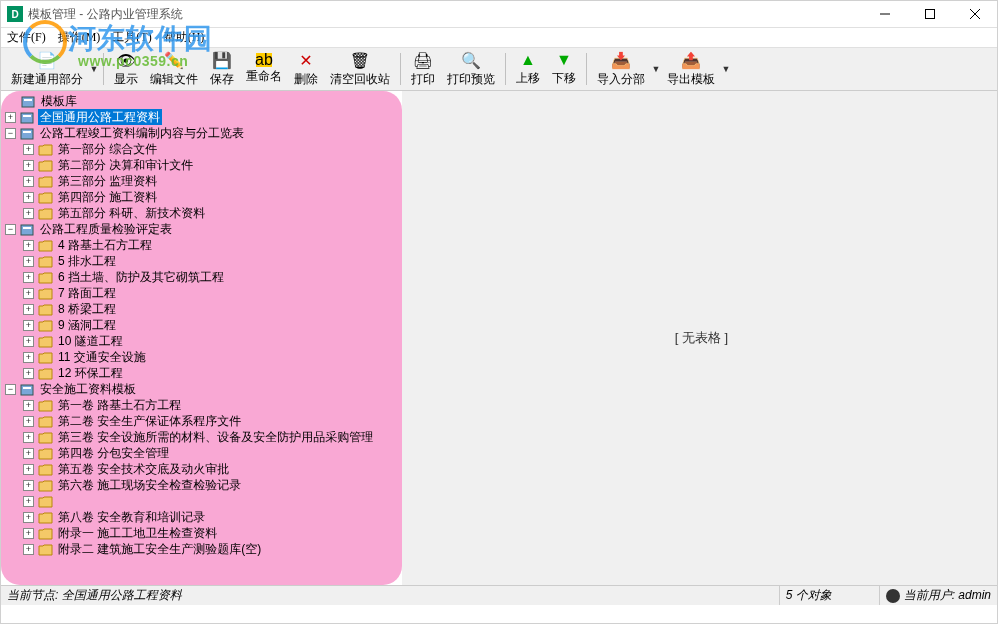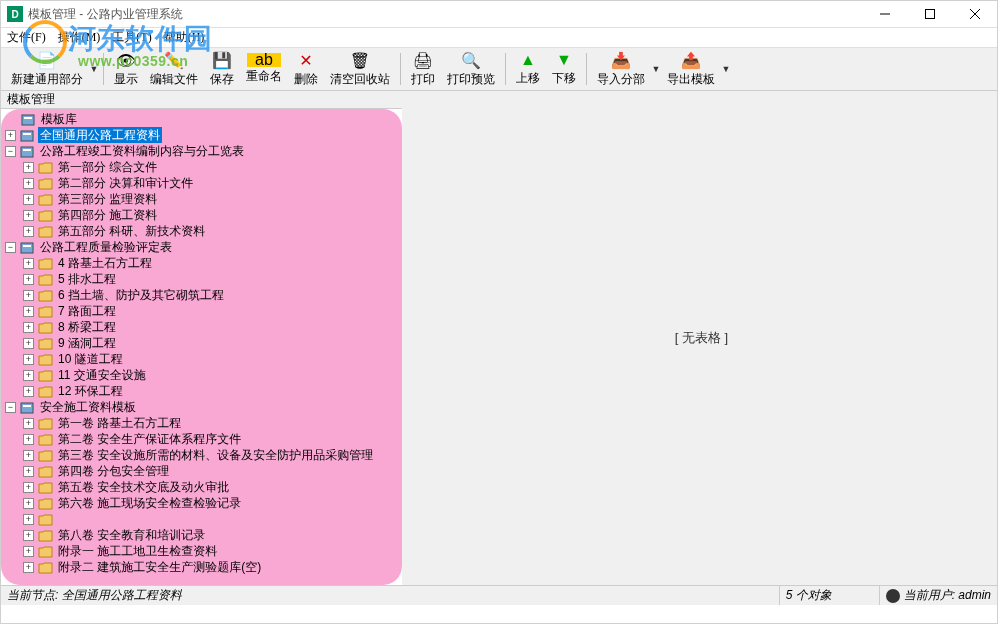--- a/index.html
+++ b/index.html
@@ -113,21 +113,21 @@
   </div>
   <div class="tb-btn">
     <span class="tb-icon">✏️</span>
     <span class="tb-label">编辑文件</span>
   </div>
   <div class="tb-btn">
     <span class="tb-icon">💾</span>
     <span class="tb-label">保存</span>
   </div>
   <div class="tb-btn">
-    <span class="tb-icon" style="background:#ffcc00; width:34px; height:14px;">ab</span>
+    <span class="tb-icon" style="background:#ffcc00; width:16px; height:14px;">ab</span>
     <span class="tb-label">重命名</span>
   </div>
   <div class="tb-btn">
     <span class="tb-icon" style="color:#c00;">✕</span>
     <span class="tb-label">删除</span>
   </div>
   <div class="tb-btn">
     <span class="tb-icon">🗑</span>
     <span class="tb-label">清空回收站</span>
   </div>
@@ -161,21 +161,20 @@
     <div class="tb-btn">
       <span class="tb-icon">📤</span>
       <span class="tb-label">导出模板</span>
     </div>
     <span class="dd-arrow">▼</span>
   </div>
 </div>
 
 <div class="content">
   <div class="left-panel">
-    <div class="panel-header">模板管理</div>
     <div class="tree-container">
       <div class="tree" id="tree">
           <div class="tree-node">
             <span class="indent" style="width:2px"></span>
             <span class="no-expander"></span>
             <span class="node-icon lib-icon">
               <svg width="14" height="13">
                 <rect x="1" y="2" width="12" height="10" fill="#7aa7d8" stroke="#355"></rect>
                 <rect x="3" y="4" width="8" height="2" fill="#fff"></rect>
               </svg>

